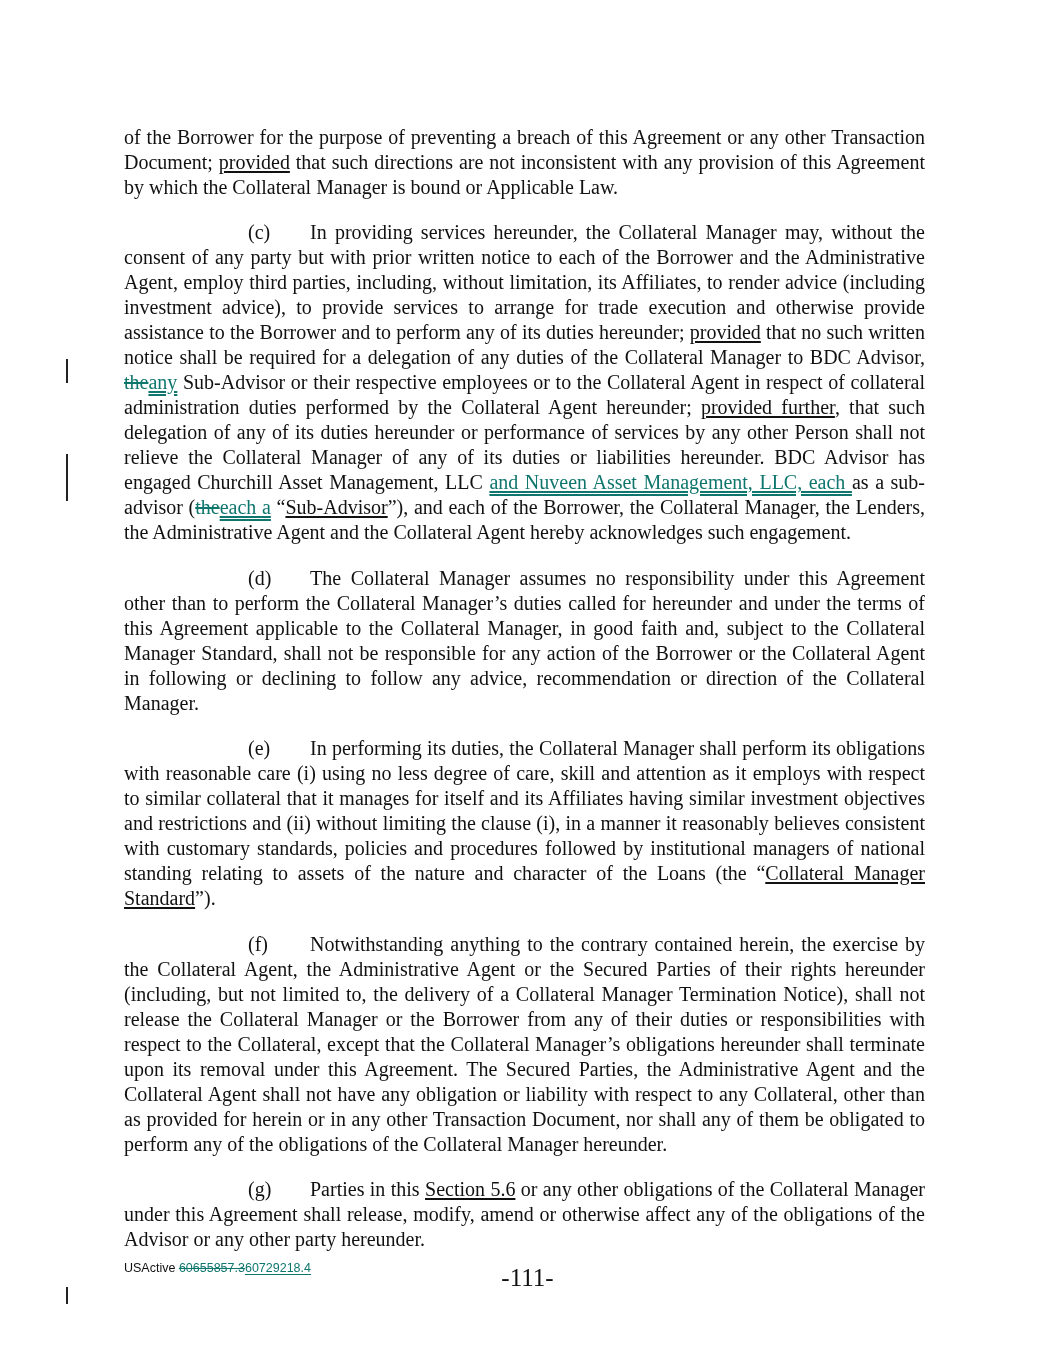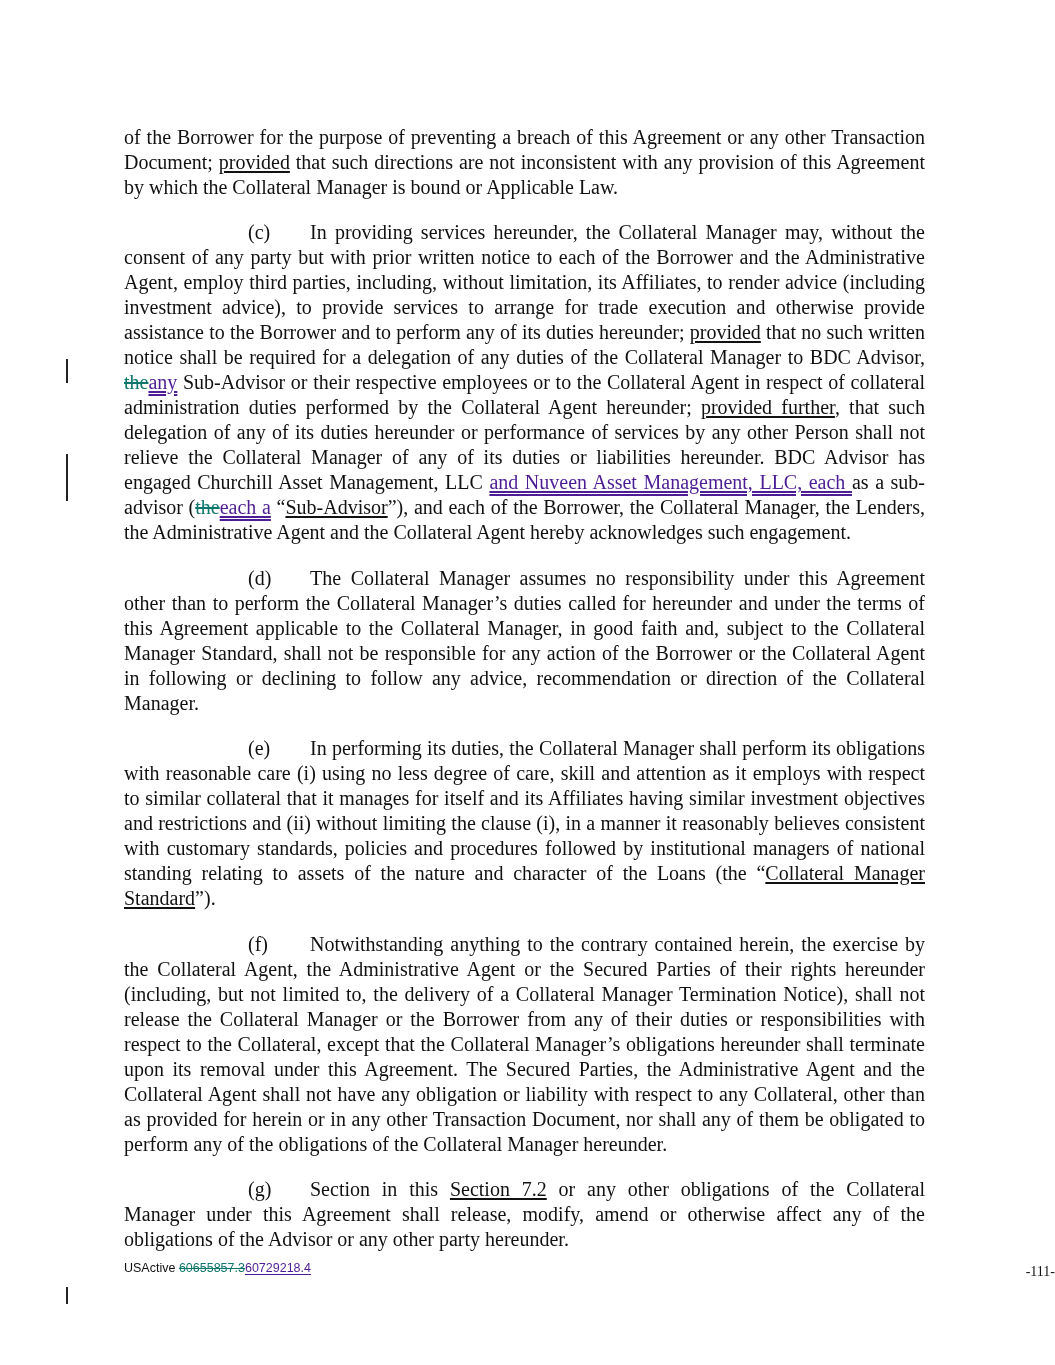--- a/index.html
+++ b/index.html
@@ -5,23 +5,23 @@
   html, body { margin:0; padding:0; background:#ffffff; }
   body { width:1055px; height:1365px; position:relative; overflow:hidden;
          font-family:"Liberation Serif","DejaVu Serif",serif; color:#111; }
   .page { position:absolute; left:124px; top:125px; width:801px; }
   .para { font-size:20px; line-height:25px; text-align:justify; margin:0 0 20.5px 0; }
   .para.first { margin-bottom:20px; }
   .indent { display:inline-block; width:124px; }
   .lbl { display:inline-block; width:62px; }
   .u { text-decoration:underline; text-underline-offset:2px; }
   .del { color:#0f766e; text-decoration:line-through; }
-  .ins { color:#4c1d95; text-decoration:underline; text-decoration-style:double; text-underline-offset:2px; }
+  .ins { color:#0f766e; text-decoration:underline; text-decoration-style:double; text-underline-offset:2px; }
   .changebar { position:absolute; left:66px; width:2px; background:#222; }
-  .pagenum { position:absolute; left:0; width:1055px; top:1264px; text-align:right; font-size:14px; }
+  .pagenum { position:absolute; left:0; width:1055px; top:1264px; text-align:center; font-size:25px; }
   .footer { position:absolute; left:124px; top:1261px; font-family:"Liberation Sans","DejaVu Sans",sans-serif; font-size:12.5px; color:#111; }
   .footer .del, .footer .ins { font-family:"Liberation Sans","DejaVu Sans",sans-serif; }
   .footer .ins { text-decoration-style:solid; }
 </style>
 </head>
 <body>
 
 <div class="changebar" style="top:359px;height:24px;"></div>
 <div class="changebar" style="top:454px;height:47px;"></div>
 <div class="changebar" style="top:1287px;height:17px;"></div>
@@ -31,19 +31,19 @@
   <p class="para first"><span>of the Borrower for the purpose of preventing a breach of this Agreement or any other Transaction Document; </span><span class="u">provided</span><span> that such directions are not inconsistent with any provision of this Agreement by which the Collateral Manager is bound or Applicable Law.</span></p>
 
   <p class="para"><span class="indent"></span><span class="lbl">(c)</span><span>In providing services hereunder, the Collateral Manager may, without the consent of any party but with prior written notice to each of the Borrower and the Administrative Agent, employ third parties, including, without limitation, its Affiliates, to render advice (including investment advice), to provide services to arrange for trade execution and otherwise provide assistance to the Borrower and to perform any of its duties hereunder; </span><span class="u">provided</span><span> that no such written notice shall be required for a delegation of any duties of the Collateral Manager to BDC Advisor, </span><span class="del">the</span><span class="ins">any</span><span> Sub-Advisor or their respective employees or to the Collateral Agent in respect of collateral administration duties performed by the Collateral Agent hereunder; </span><span class="u">provided further</span><span>, that such delegation of any of its duties hereunder or performance of services by any other Person shall not relieve the Collateral Manager of any of its duties or liabilities hereunder. BDC Advisor has engaged Churchill Asset Management, LLC </span><span class="ins">and Nuveen Asset Management, LLC, each </span><span>as a sub-advisor (</span><span class="del">the</span><span class="ins">each a</span><span> “</span><span class="u">Sub-Advisor</span><span>”), and each of the Borrower, the Collateral Manager, the Lenders, the Administrative Agent and the Collateral Agent hereby acknowledges such engagement.</span></p>
 
   <p class="para"><span class="indent"></span><span class="lbl">(d)</span><span>The Collateral Manager assumes no responsibility under this Agreement other than to perform the Collateral Manager’s duties called for hereunder and under the terms of this Agreement applicable to the Collateral Manager, in good faith and, subject to the Collateral Manager Standard, shall not be responsible for any action of the Borrower or the Collateral Agent in following or declining to follow any advice, recommendation or direction of the Collateral Manager.</span></p>
 
   <p class="para"><span class="indent"></span><span class="lbl">(e)</span><span>In performing its duties, the Collateral Manager shall perform its obligations with reasonable care (i) using no less degree of care, skill and attention as it employs with respect to similar collateral that it manages for itself and its Affiliates having similar investment objectives and restrictions and (ii) without limiting the clause (i), in a manner it reasonably believes consistent with customary standards, policies and procedures followed by institutional managers of national standing relating to assets of the nature and character of the Loans (the “</span><span class="u">Collateral Manager Standard</span><span>”).</span></p>
 
   <p class="para"><span class="indent"></span><span class="lbl">(f)</span><span>Notwithstanding anything to the contrary contained herein, the exercise by the Collateral Agent, the Administrative Agent or the Secured Parties of their rights hereunder (including, but not limited to, the delivery of a Collateral Manager Termination Notice), shall not release the Collateral Manager or the Borrower from any of their duties or responsibilities with respect to the Collateral, except that the Collateral Manager’s obligations hereunder shall terminate upon its removal under this Agreement.  The Secured Parties, the Administrative Agent and the Collateral Agent shall not have any obligation or liability with respect to any Collateral, other than as provided for herein or in any other Transaction Document, nor shall any of them be obligated to perform any of the obligations of the Collateral Manager hereunder.</span></p>
 
-  <p class="para"><span class="indent"></span><span class="lbl">(g)</span><span>Section in this </span><span class="u">Section 7.2</span><span> or any other obligations of the Collateral Manager under this Agreement shall release, modify, amend or otherwise affect any of the obligations of the Advisor or any other party hereunder.</span></p>
+  <p class="para"><span class="indent"></span><span class="lbl">(g)</span><span>Parties in this </span><span class="u">Section 5.6</span><span> or any other obligations of the Collateral Manager under this Agreement shall release, modify, amend or otherwise affect any of the obligations of the Advisor or any other party hereunder.</span></p>
 
 </div>
 
 <div class="pagenum">-111-</div>
 
 <div class="footer"><span>USActive </span><span class="del">60655857.3</span><span class="ins">60729218.4</span></div>
 
 </body></html>

